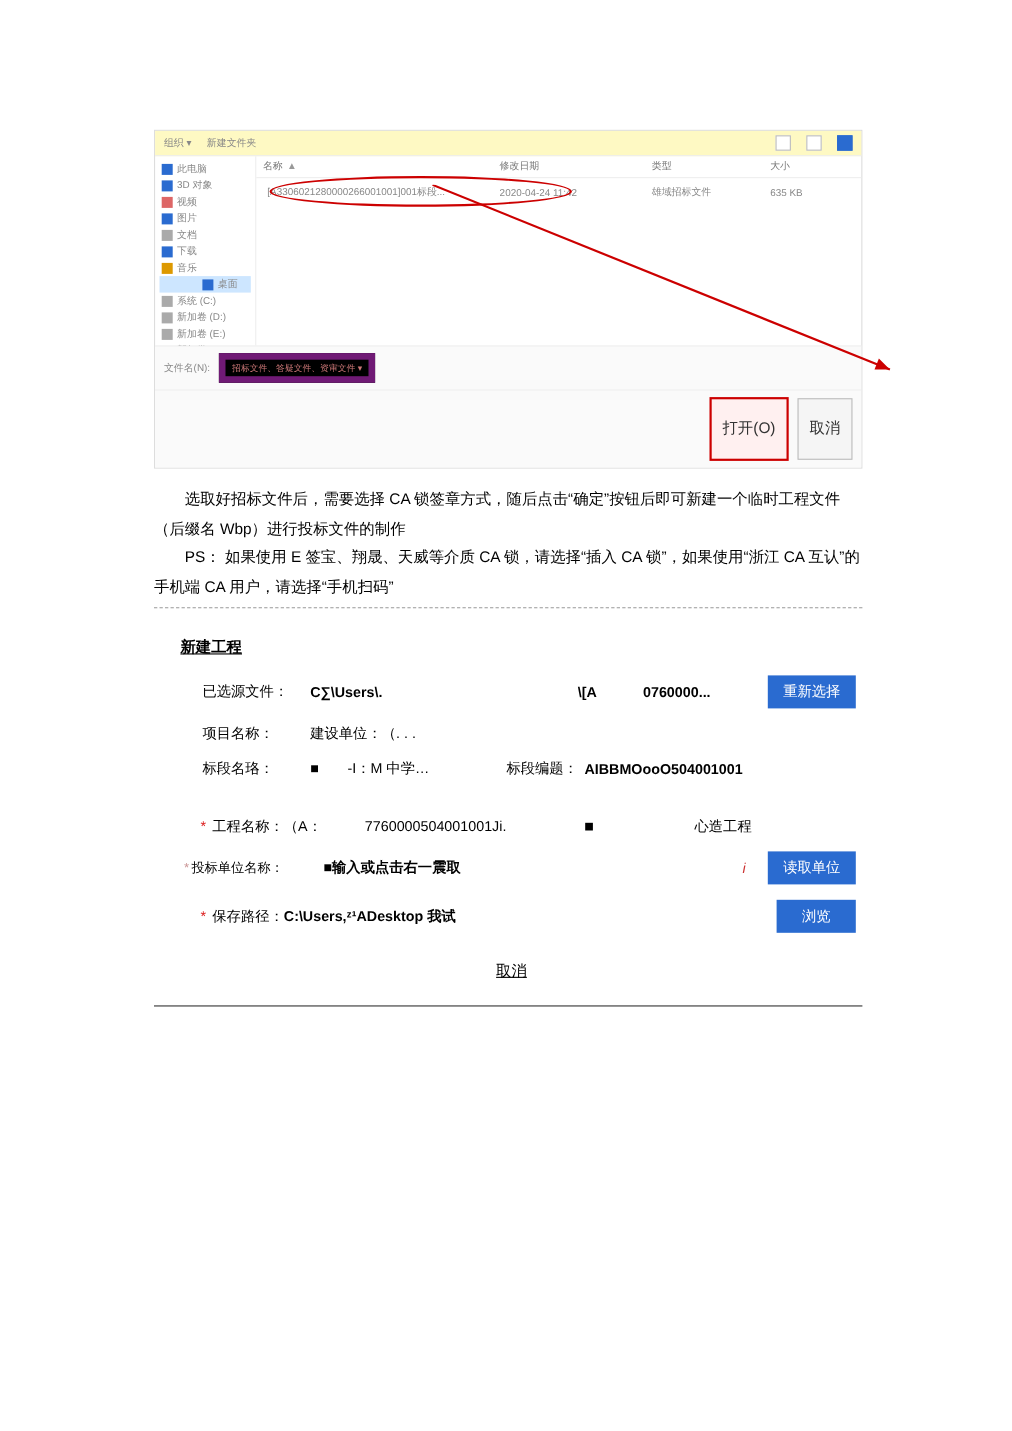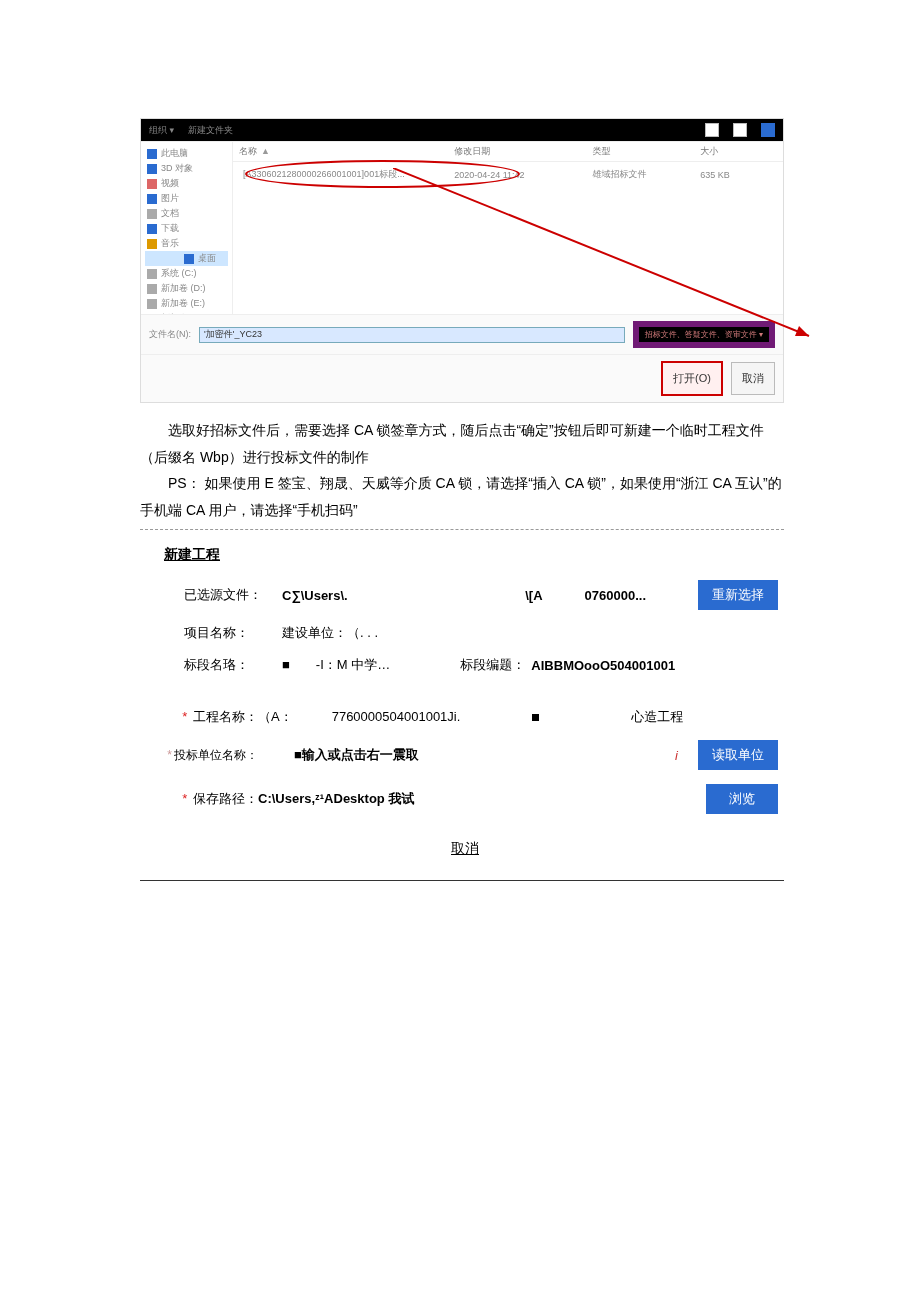--- a/index.html
+++ b/index.html
@@ -22,21 +22,21 @@
       font-size: 9px;
       color: #888;
       position: relative;
     }
     .filedlg-toolbar {
       display: flex;
       align-items: center;
       gap: 14px;
       padding: 4px 8px;
       border-bottom: 1px solid #eee;
-      background: #000000;
+      background: #fef9c3;
     }
     .filedlg-toolbar .spacer { flex: 1; }
     .tb-icon { width: 14px; height: 14px; border: 1px solid #bbb; background:#fff; }
     .tb-icon.blue { background:#2a6bd0; border-color:#2a6bd0; }
     .filedlg-body { display: flex; height: 172px; position: relative; }
     .filedlg-side {
       width: 92px;
       border-right: 1px solid #eee;
       padding: 4px 4px;
       overflow: hidden;
@@ -93,22 +93,22 @@
     .filetype-btn {
       background:#000000;
       border:6px solid #701a75;
       color:#c77;
       font-size:8px;
       padding:2px 6px;
     }
     .dlg-btn {
       border:1px solid #bbb;
       background:#f5f5f5;
-      padding:8px 10px;
-      font-size:11px;
+      padding:18px 10px;
+      font-size:14px;
       color:#333;
     }
     .dlg-btn.open { border:2px solid #c00; background:#fff0f0; }
 
     
     .body-text {
       margin: 14px 136px 0 140px;
       font-size: 14px;
       line-height: 1.9;
       color:#000;
@@ -122,21 +122,21 @@
 
     
     .form-wrap {
       margin: 10px 136px 0 140px;
       padding: 6px 0 18px 0;
     }
     .form-title {
       font-size: 14px;
       font-weight: bold;
       text-decoration: underline;
-      margin: 0 0 16px 24px;
+      margin: 11px 0 16px 24px;
     }
     .form-rows {
       padding: 0 6px 0 12px;
       font-size: 13px;
       color:#000;
     }
     .frow {
       display:flex;
       align-items:center;
       margin-bottom: 14px;
@@ -261,21 +261,20 @@
         </div>
         <div class="ellipse-mark"></div>
         <svg class="arrow-line" viewBox="0 0 440 180">
           <line x1="0" y1="0" x2="416" y2="168" stroke="#c00" stroke-width="2"></line>
           <polygon points="416,168 406,158 402,168" fill="#c00"></polygon>
         </svg>
       </div>
     </div>
     <div class="filedlg-bottom">
       <span>文件名(N):</span>
-      <div class="fname-input">'加密件'_YC23</div>
       <div class="filetype-btn">招标文件、答疑文件、资审文件 ▾</div>
     </div>
     <div class="filedlg-bottom" style="justify-content:flex-end;">
       <button class="dlg-btn open">打开(O)</button>
       <button class="dlg-btn">取消</button>
     </div>
   </div>
 
   <div class="body-text">
     <p>选取好招标文件后，需要选择 CA 锁签章方式，随后点击“确定”按钮后即可新建一个临时工程文件（后缀名 Wbp）进行投标文件的制作</p>

